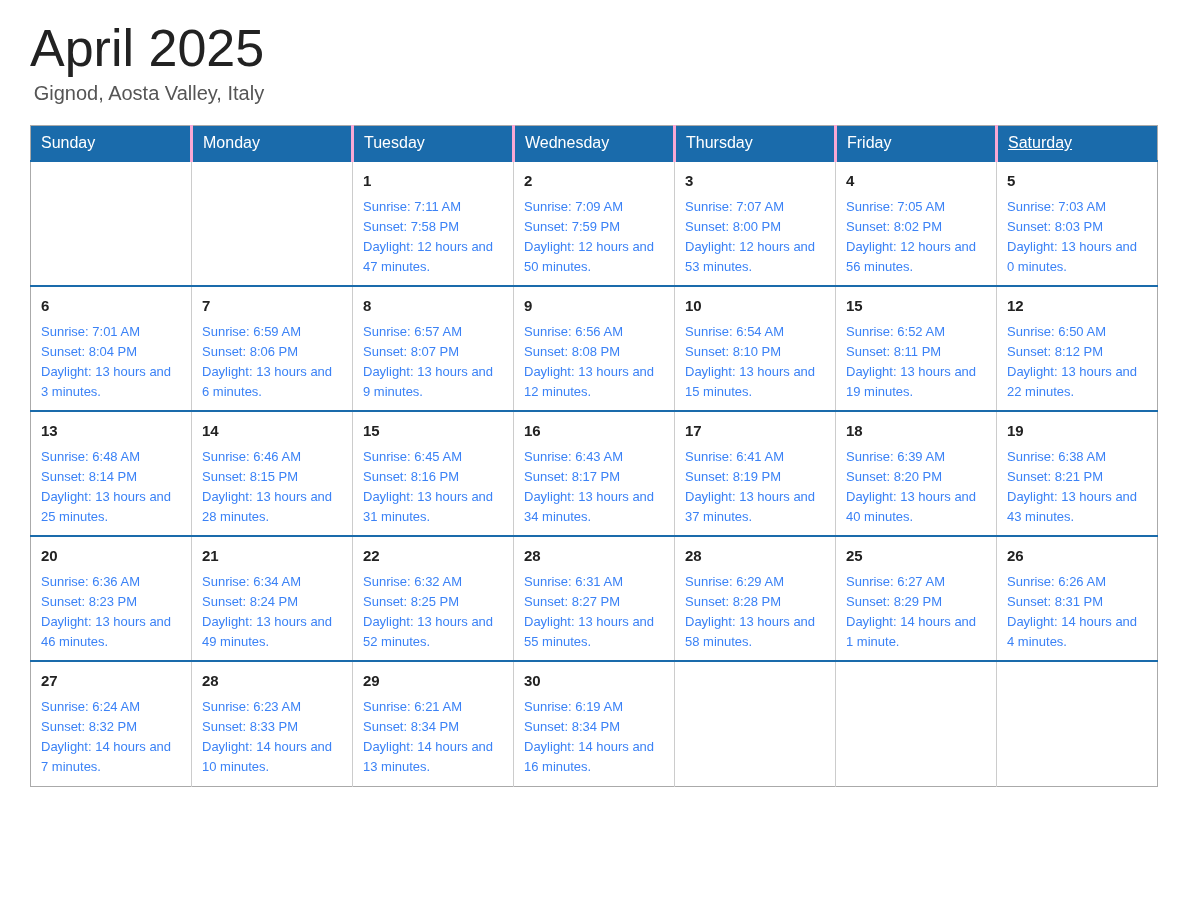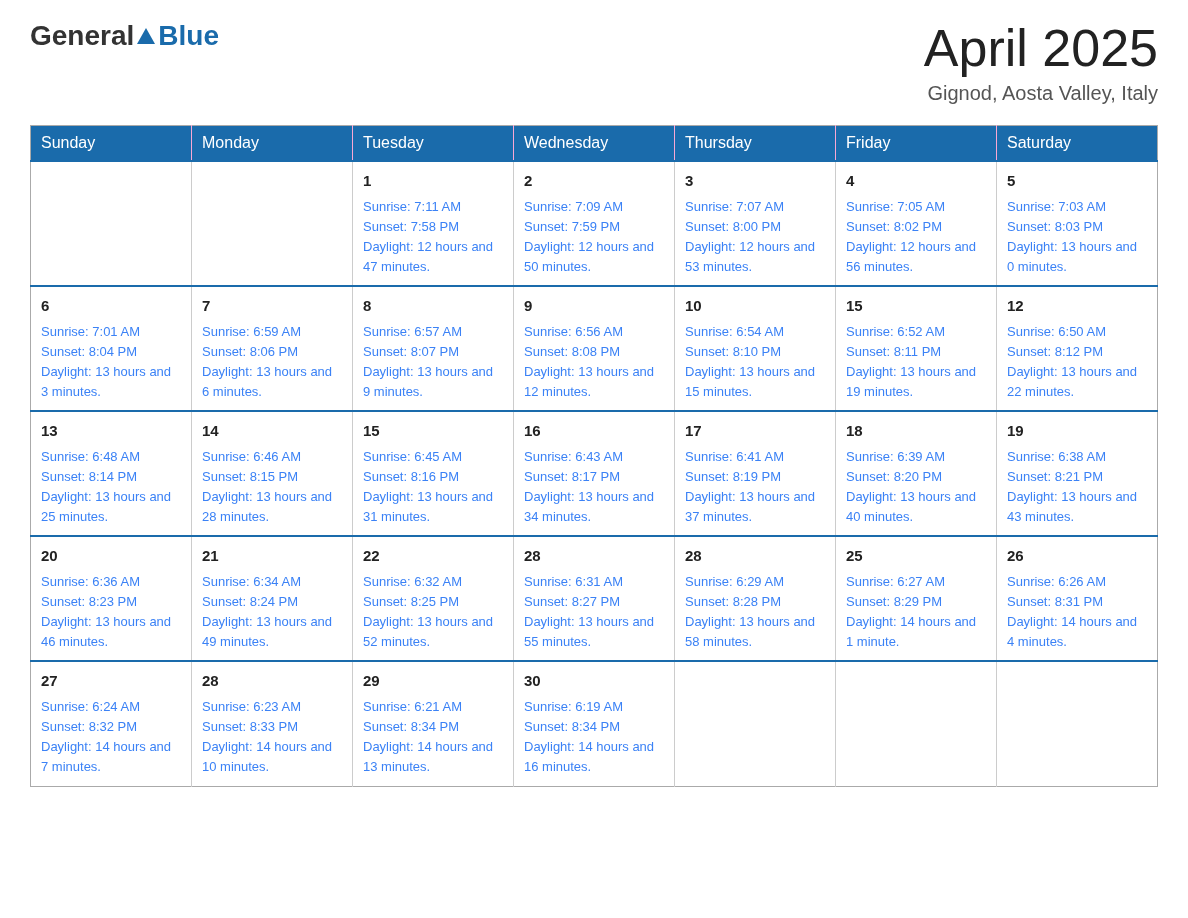--- a/index.html
+++ b/index.html
@@ -54,24 +54,25 @@
       border-collapse: collapse;
       border: 1px solid #aaa;
     }
     .calendar thead tr th {
       background-color: #1a6bab;
       color: #fff;
       padding: 8px 10px;
       text-align: left;
       font-size: 16px;
       font-weight: normal;
-      border-right: 1px solid #f9a8d4;
+      border-right: 3px solid #f9a8d4;
     }
     .calendar thead tr th:last-child {
       border-right: none;
+      text-decoration: underline;
     }
     .calendar tbody tr {
       border-top: 2px solid #1a6bab;
     }
     .calendar tbody tr td {
       vertical-align: top;
       padding: 8px 10px;
       border-right: 1px solid #ccc;
       font-size: 13.5px;
       line-height: 1.5;
@@ -102,31 +103,20 @@
       display: inline-flex;
       flex-direction: column;
       margin: 0 1px;
       justify-content: center;
     }
   </style>
 </head>
 <body>
 
 <div class="header">
-  <div class="logo">
-    <div class="logo-text">
-      <span class="logo-general">General</span>
-      <span class="logo-arrow">
-        <svg width="22" height="22" viewBox="0 0 22 22">
-          <polygon points="11,3 20,19 2,19" fill="#1a6bab"></polygon>
-        </svg>
-      </span>
-      <span class="logo-blue">Blue</span>
-    </div>
-  </div>
   <div class="title-area">
     <div class="main-title">April 2025</div>
     <div class="subtitle">Gignod, Aosta Valley, Italy</div>
   </div>
 </div>
 
 <table class="calendar">
   <thead>
     <tr>
     <th>Sunday</th>

